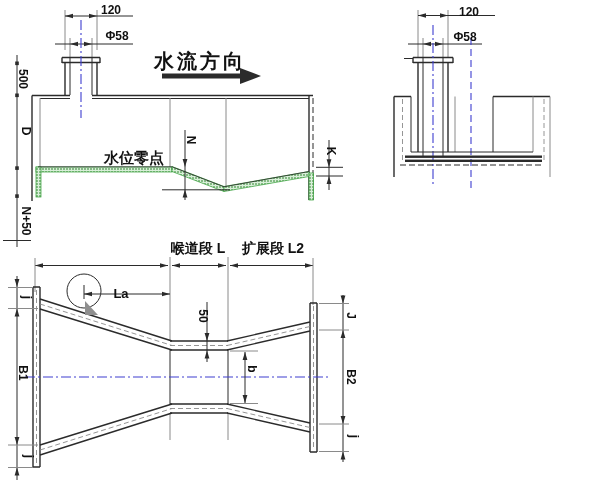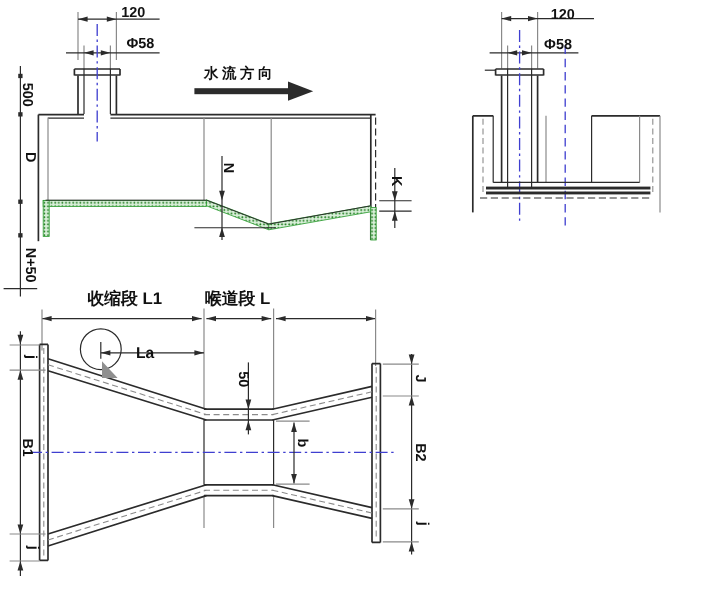--- a/index.html
+++ b/index.html
@@ -18,21 +18,21 @@
   .sq {fill:var(--line);stroke:none;}
   .gr {fill:url(#hatch);stroke:var(--green);stroke-width:.7;}
   .gb {stroke:#2a2a2a;stroke-width:.8;fill:none;}
   .tri{fill:var(--triangle);stroke:none;}
   
   .lbl{position:absolute;display:flex;align-items:center;justify-content:center;
        font-weight:bold;font-size:12px;color:var(--text);white-space:nowrap;line-height:1;}
   .v  {transform:rotate(90deg);}
   .cjk{font-size:15px;}
   .sec{font-size:14px;}
-  .flow{font-size:12px;letter-spacing:3px;}
+  .flow{font-size:20px;letter-spacing:3px;}
   .left{justify-content:flex-start;}
 </style>
 </head>
 <body>
 
 <div id="stage">
 
 <svg width="603" height="494" viewBox="0 0 603 494">
   <defs>
     <pattern id="hatch" width="3" height="3" patternUnits="userSpaceOnUse">
@@ -202,29 +202,30 @@
     <polygon class="ar" points="343,424 340.6,416 345.4,416"></polygon>
     <polygon class="ar" points="343,451.5 340.6,459.5 345.4,459.5"></polygon>
   </g>
 </svg>
 
 <span class="lbl" style="left:96px;top:3px;width:30px;height:14px;">120</span>
 <span class="lbl" style="left:101px;top:29px;width:32px;height:14px;">Φ58</span>
 <span class="lbl cjk flow" style="left:155px;top:52px;width:90px;height:18px;">水流方向</span>
 <span class="lbl v" style="left:6px;top:72px;width:34px;height:14px;">500</span>
 <span class="lbl v" style="left:16px;top:124px;width:20px;height:14px;">D</span>
+<span class="lbl cjk" style="left:94px;top:149px;width:80px;height:16px;">水位零点</span>
 <span class="lbl v" style="left:181px;top:133px;width:20px;height:14px;">N</span>
 <span class="lbl v" style="left:321px;top:144px;width:20px;height:14px;">K</span>
 <span class="lbl v" style="left:3px;top:214px;width:46px;height:14px;">N+50</span>
 
 <span class="lbl" style="left:454px;top:5px;width:30px;height:14px;">120</span>
 <span class="lbl" style="left:449px;top:30px;width:32px;height:14px;">Φ58</span>
 
-<span class="lbl cjk sec" style="left:64px;top:240px;width:80px;height:16px;">收缩段 L1</span>
 <span class="lbl cjk sec" style="left:163px;top:240px;width:70px;height:16px;">喉道段 L</span>
+<span class="lbl cjk sec" style="left:233px;top:240px;width:80px;height:16px;">扩展段 L2</span>
 <span class="lbl" style="left:107px;top:286px;width:28px;height:15px;font-size:13px;">La</span>
 <span class="lbl v" style="left:17px;top:291px;width:20px;height:13px;">j</span>
 <span class="lbl v" style="left:11px;top:366px;width:24px;height:14px;">B1</span>
 <span class="lbl v" style="left:19px;top:450px;width:20px;height:13px;">j</span>
 <span class="lbl v" style="left:190px;top:309px;width:26px;height:14px;">50</span>
 <span class="lbl v" style="left:242px;top:362px;width:20px;height:14px;">b</span>
 <span class="lbl v" style="left:341px;top:309px;width:20px;height:13px;">J</span>
 <span class="lbl v" style="left:338px;top:370px;width:26px;height:14px;">B2</span>
 <span class="lbl v" style="left:344px;top:430px;width:20px;height:13px;">j</span>
 

